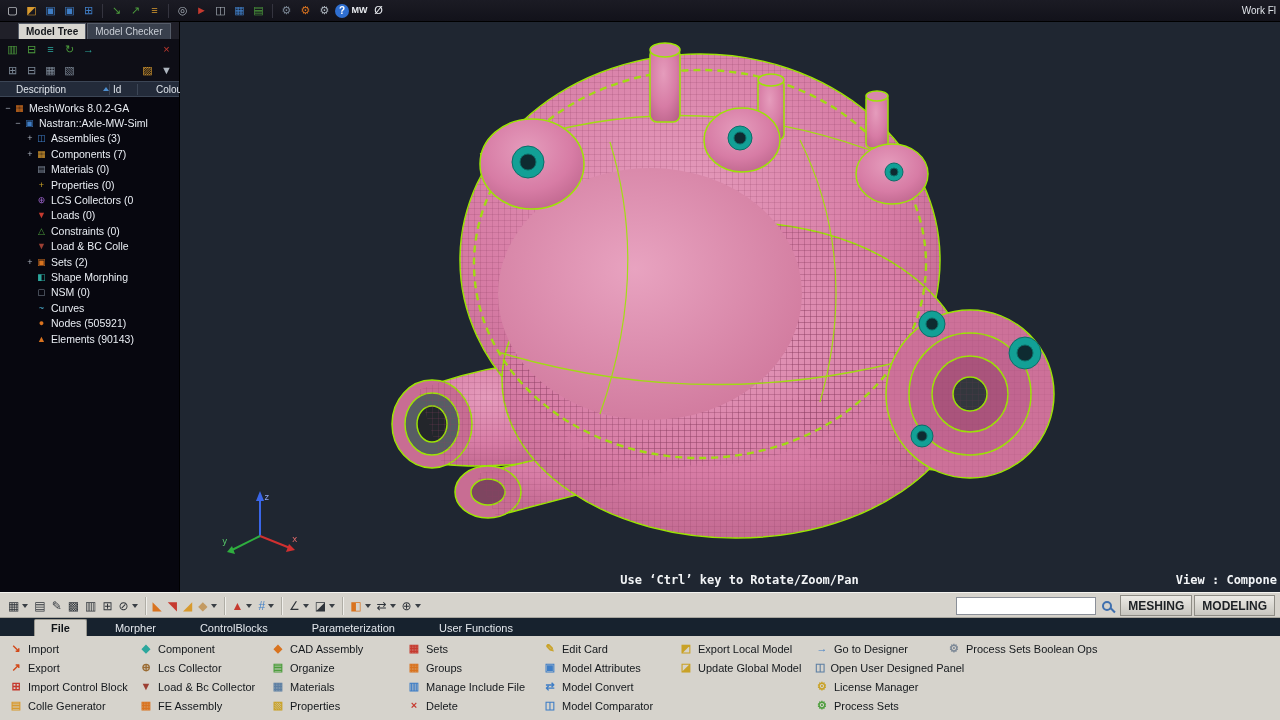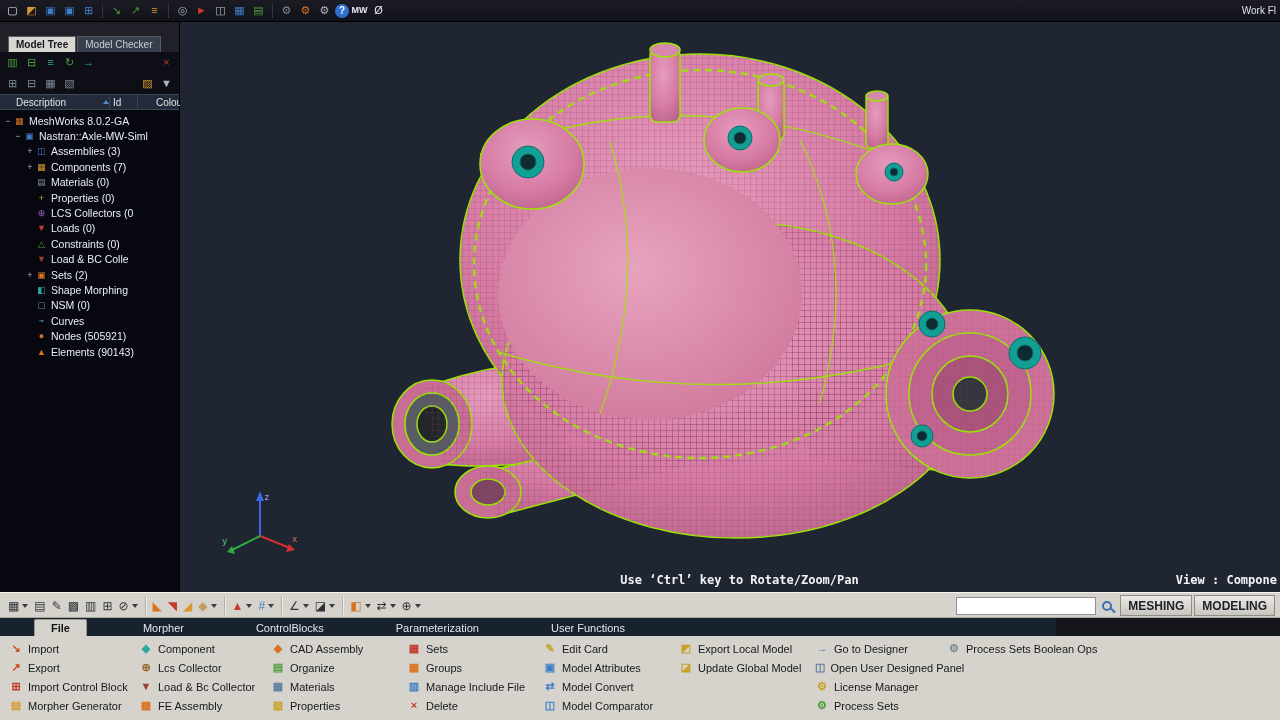--- a/index.html
+++ b/index.html
@@ -25,22 +25,22 @@
              font-size:10px; font-weight:bold; }
   .mw-logo { font-size:9px; font-weight:bold; letter-spacing:0; }
   .workfl { margin-left:auto; color:#dfe3e8; font-size:10px; white-space:nowrap; }
 
   
   #main { position:absolute; left:0; top:22px; width:1280px; height:570px; display:flex; }
 
   
   #left { width:180px; background:#07070f; border-right:1px solid #000;
           display:flex; flex-direction:column; }
-  .ptabs { display:flex; height:30px; background:#202029; align-items:flex-end;
-           gap:1px; padding-left:8px; }
+  .ptabs { display:flex; height:17px; background:#202029; align-items:flex-end;
+           gap:1px; padding-left:18px; }
   .ptab { font-size:10px; padding:2px 7px 2px; background:#39404d; color:#c9ced6;
           border:1px solid #555c68; border-bottom:none; white-space:nowrap; }
   .ptab.active { background:#d8d6d0; color:#15181c; font-weight:bold; }
   .ptools { display:flex; align-items:center; gap:4px; padding:3px 5px;
             background:#0e0e16; }
   .ptools .ic { width:15px; height:15px; font-size:11px; }
   .grow { flex:1; }
   .cols { display:flex; height:16px; background:#232b3a; border-top:1px solid #3c4656;
           border-bottom:1px solid #3c4656; color:#dfe4ea; font-size:10px;
           align-items:center; }
@@ -83,22 +83,22 @@
             justify-content:center; }
   .mag { position:relative; width:10px; height:10px; border:2px solid #3f6fae;
          border-radius:50%; display:inline-block; }
   .mag::after { content:""; position:absolute; width:7px; height:2px;
                 background:#3f6fae; transform:rotate(45deg); right:-6px; bottom:-2px; }
   .modebtn { height:21px; padding:0 7px; background:linear-gradient(#eceae5,#c8c6bf);
              border:1px solid #8f8d86; font-size:12px; font-weight:bold; color:#1d2125;
              display:flex; align-items:center; margin-left:2px; white-space:nowrap; }
 
   
-  #rtabs { position:absolute; left:0; top:618px; width:1056px; height:18px;
-           background:#17222e; display:flex; align-items:flex-end;gap:28px; }
+  #rtabs { position:absolute; left:0; top:618px; width:1280px; height:18px;
+           background:#17222e; display:flex; align-items:flex-end; }
   .rtab { height:17px; padding:0 16px; display:flex; align-items:center;
           font-size:11px; color:#e3e7ec; margin-left:12px; white-space:nowrap; }
   .rtab.active { background:#d6d3cc; color:#101418; border:1px solid #9a988f;
                  border-bottom:none; font-weight:bold; border-radius:2px 2px 0 0; }
   .rtab:first-child { margin-left:34px; }
   #rbody { position:absolute; left:0; top:636px; width:1280px; height:84px;
            background:#d6d3cc; display:flex; }
   .rcol { display:flex; flex-direction:column; padding-top:3px; }
   .rcol.w1{width:130px}.rcol.w2{width:132px}.rcol.w3{width:136px}
   .rcol.w4{width:136px}.rcol.w5{width:136px}.rcol.w6{width:136px}
@@ -454,21 +454,21 @@
     <div class="ritem">
       <span class="ic c-red2">↗</span>
       <span>Export</span>
       </div>
     <div class="ritem">
       <span class="ic c-red">⊞</span>
       <span>Import Control Block</span>
       </div>
     <div class="ritem">
       <span class="ic c-amber">▤</span>
-      <span>Morpher Generator</span>
+      <span>Colle Generator</span>
       </div>
   </div>
   <div class="rcol w2">
     <div class="ritem">
       <span class="ic c-teal">◆</span>
       <span>Component</span>
       </div>
     <div class="ritem">
       <span class="ic c-brown">⊕</span>
       <span>Lcs Collector</span>

